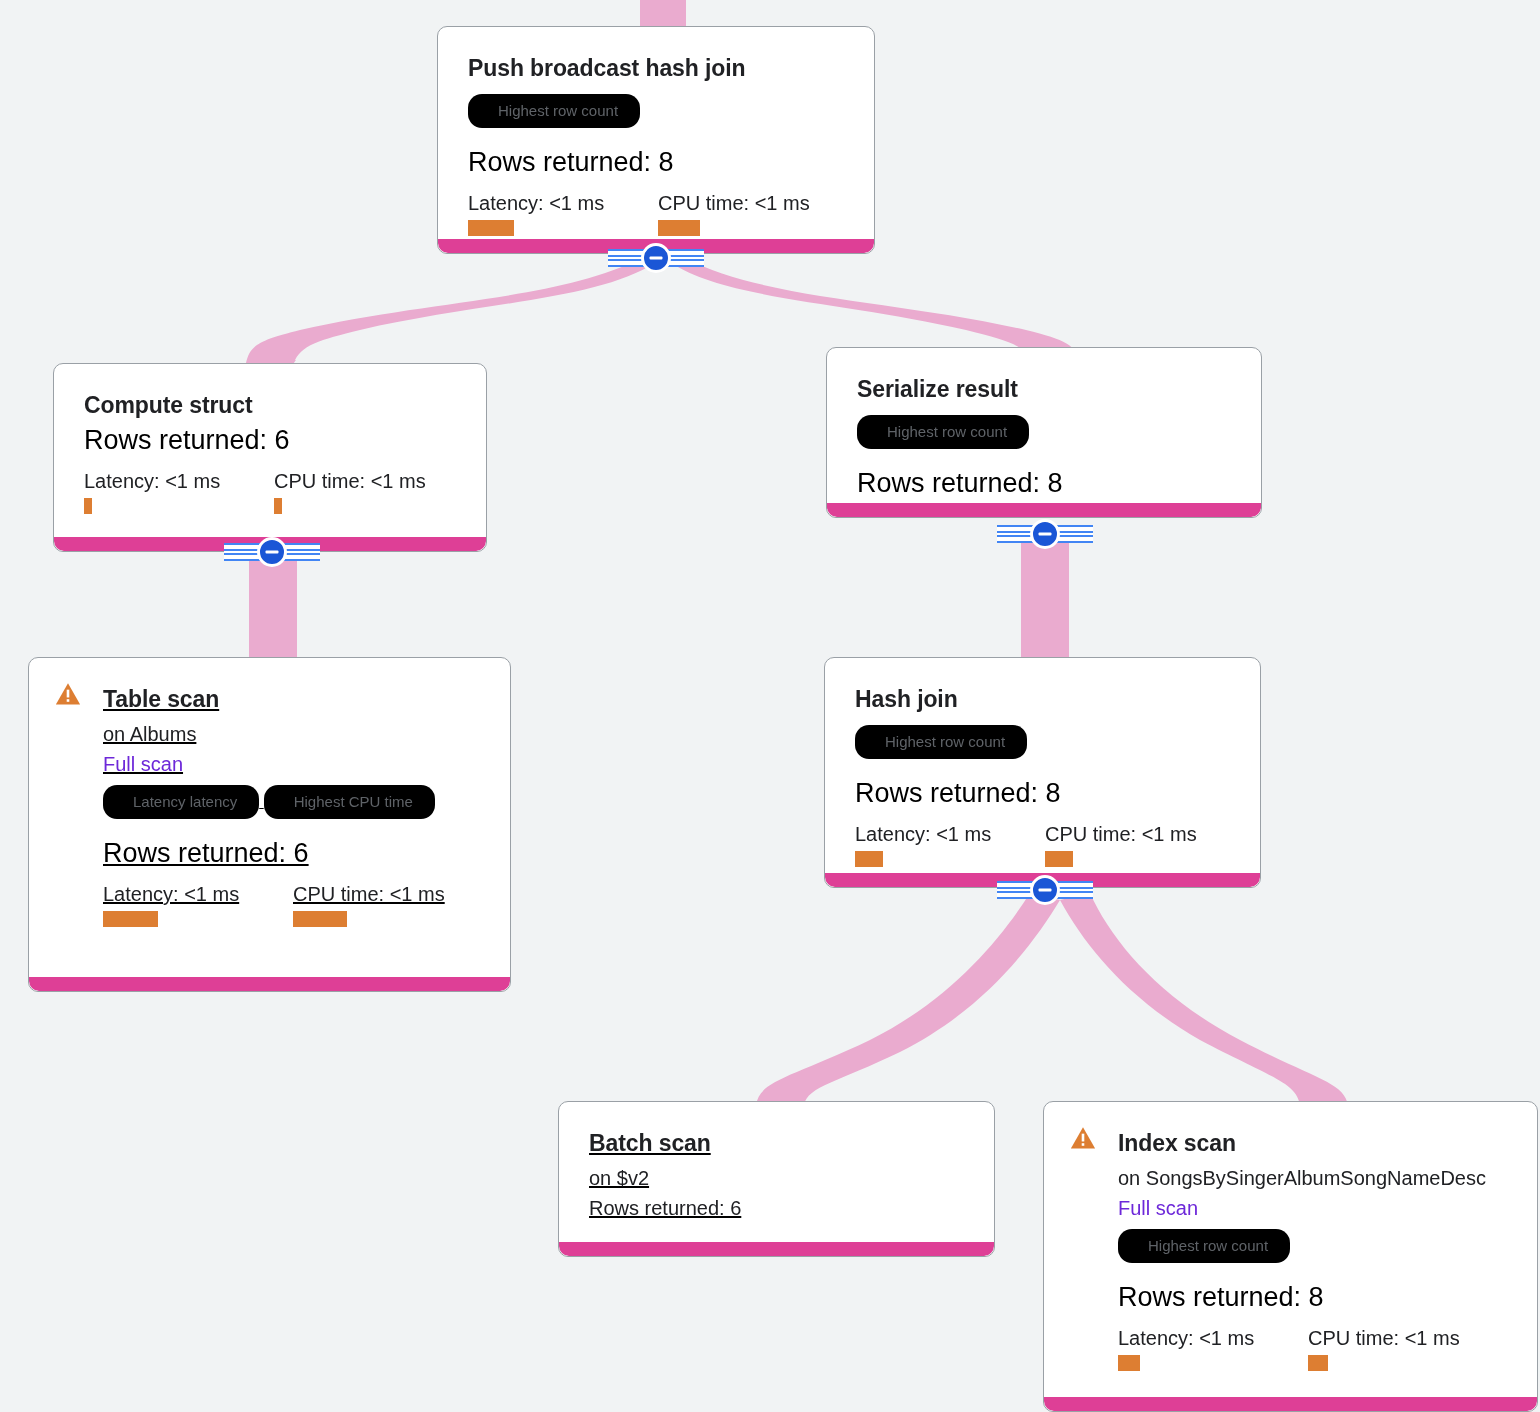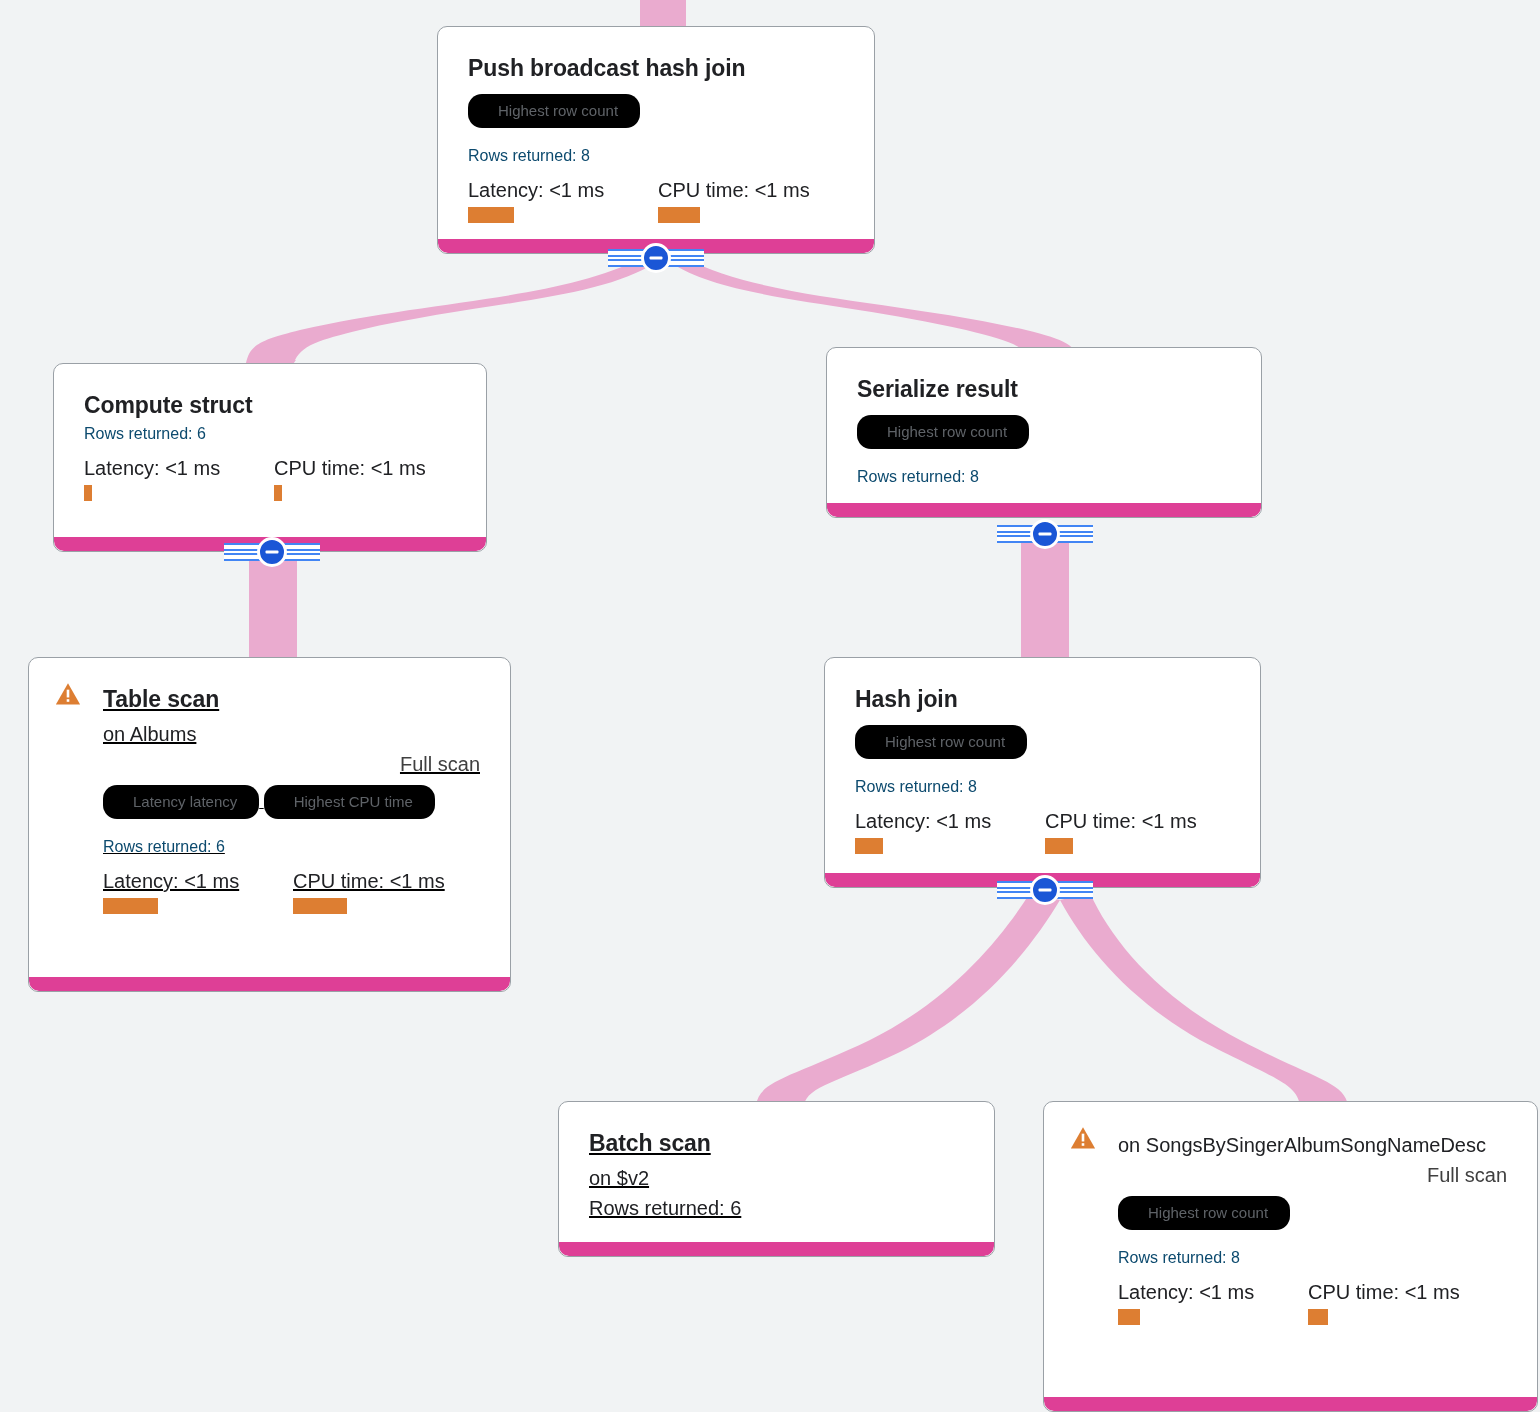--- a/index.html
+++ b/index.html
@@ -68,43 +68,42 @@
     margin: 0 0 6px 0;
     white-space: nowrap;
   }
   .node-sub {
     font-size: 20px;
     color: #202124;
     line-height: 1.5;
     white-space: nowrap;
   }
   .node-sub.muted {
-    color: #404040;
-    text-align: right;
+    color: #6d28d9;
   }
   .chip {
     display: inline-block;
     background: #000000;
     color: #5f6368;
     border-radius: 14px;
     font-size: 15px;
     line-height: 1;
     padding: 9px 22px 10px 30px;
     margin: 6px 0 12px 0;
     white-space: nowrap;
   }
   .chip + .chip {
     margin-top: 2px;
   }
   .chip-wrap {
     display: block;
   }
   .rows-line {
-    font-size: 16px;
-    color: #0c4a6e;
+    font-size: 27px;
+    color: #000000;
     margin-top: 7px;
     white-space: nowrap;
   }
   .metrics {
     display: flex;
     margin-top: 14px;
   }
   .metric {
     font-size: 20px;
     color: #202124;
@@ -343,20 +342,21 @@
     <div class="node-bottombar"></div>
   </div>
 
   <div class="node has-warn" style="left:1043px; top:1101px; width:495px; height:311px;">
     <svg class="warn-icon" viewBox="0 0 24 22">
       <path d="M12 1 L23.2 20.6 L0.8 20.6 Z" fill="#dd7e32"></path>
       <rect x="10.8" y="7" width="2.4" height="7.2" fill="#ffffff"></rect>
       <rect x="10.8" y="15.8" width="2.4" height="2.4" fill="#ffffff"></rect>
     </svg>
     <div class="node-body">
+      <div class="node-title">Index scan</div>
       <div class="node-sub">on SongsBySingerAlbumSongNameDesc</div>
       <div class="node-sub muted">Full scan</div>
       <span class="chip">Highest row count</span>
       <div class="rows-line">Rows returned: 8</div>
       <div class="metrics">
         <div class="metric" style="width:190px;">
           <span class="metric-label">Latency: &lt;1 ms</span>
           <span class="metric-bar" style="width:22px;"></span>
         </div>
         <div class="metric">

